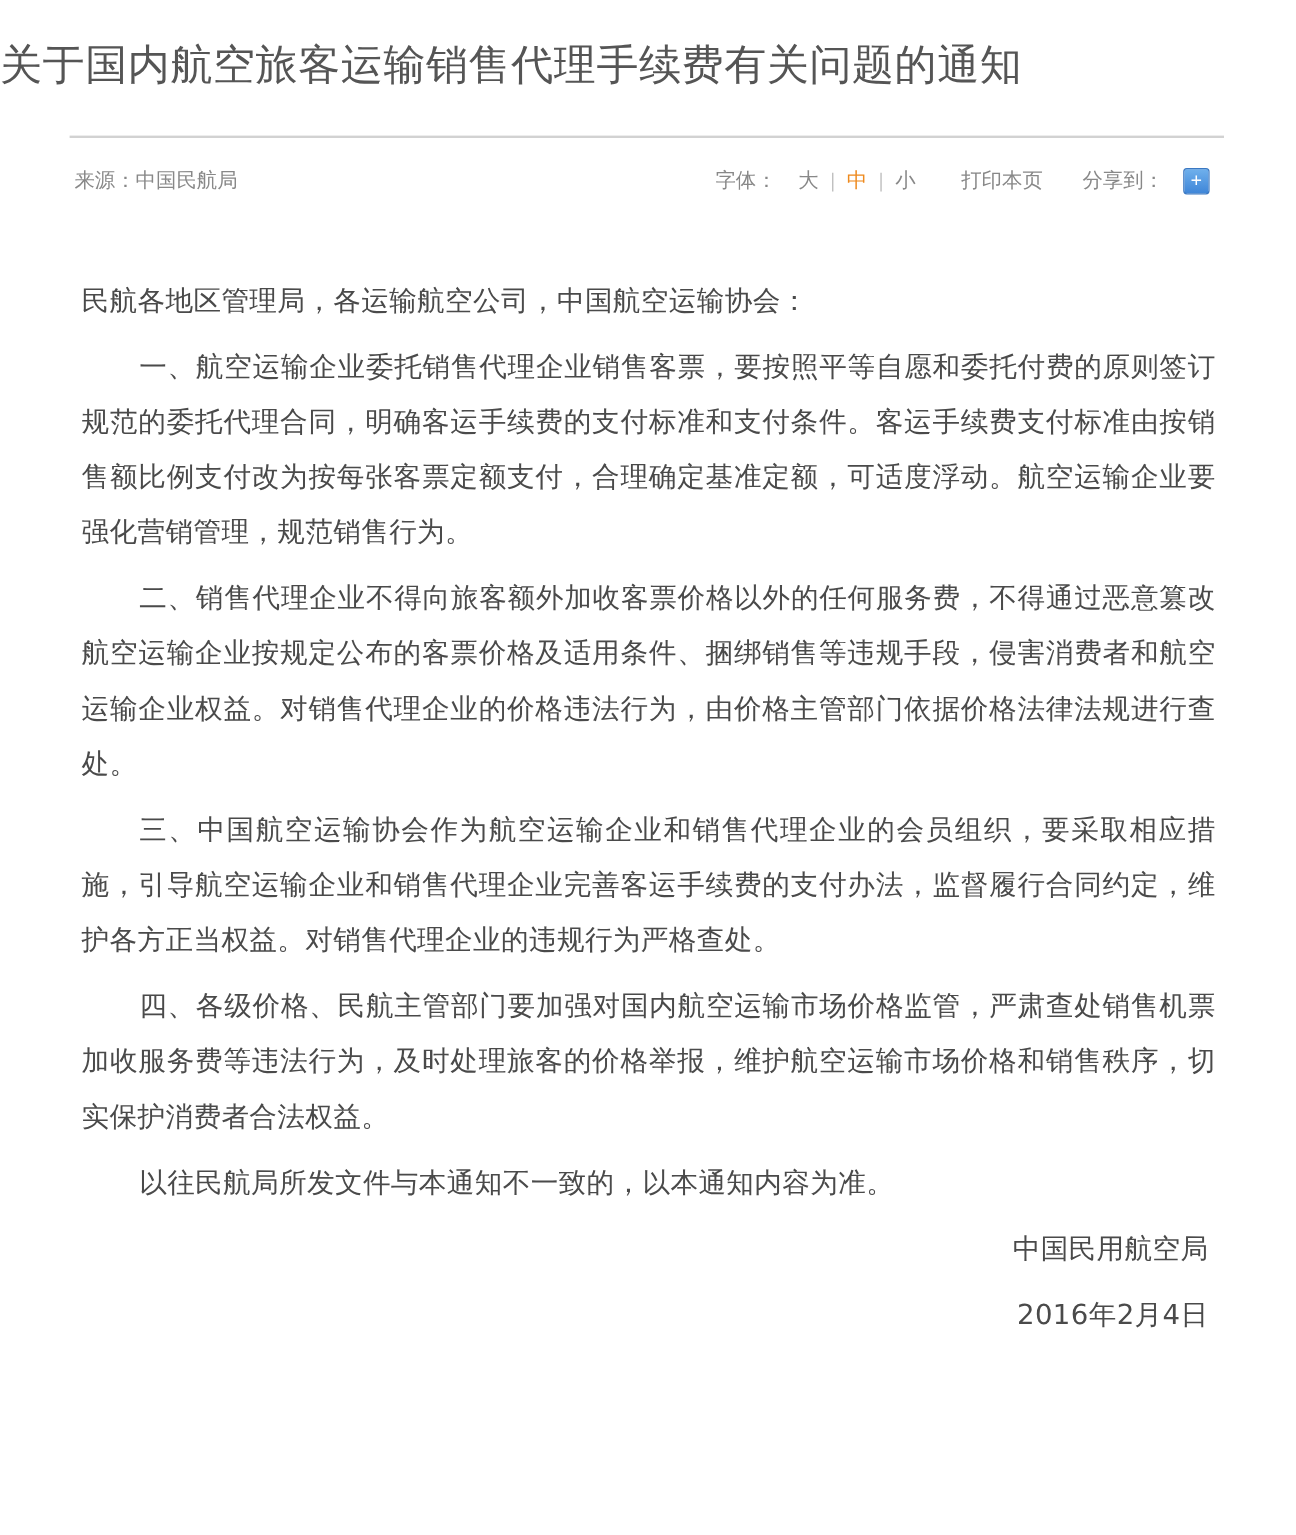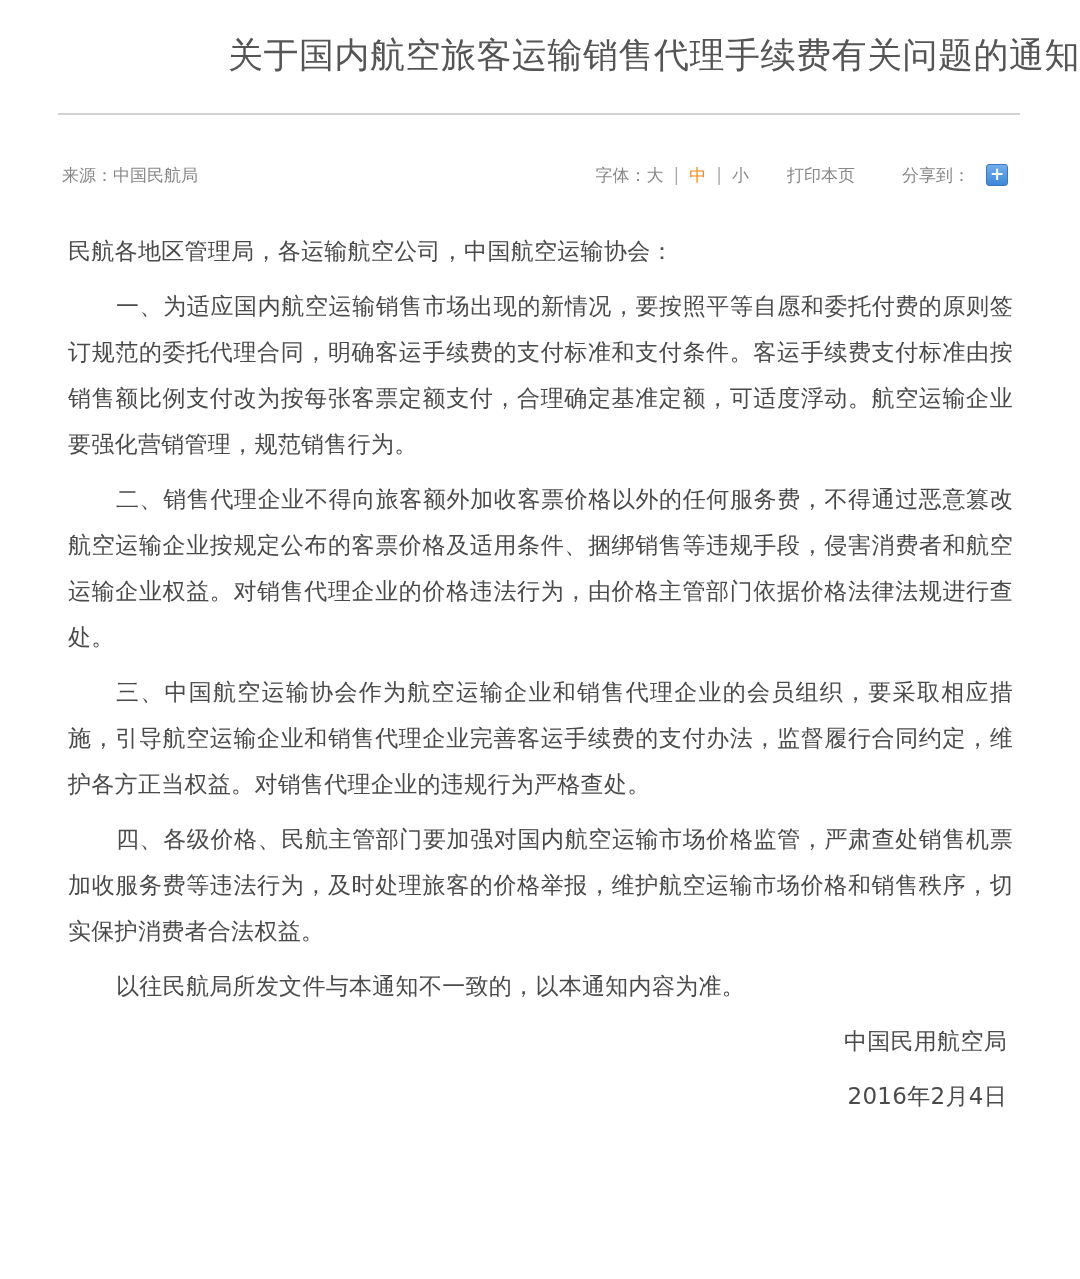--- a/index.html
+++ b/index.html
@@ -13,64 +13,65 @@
       position: relative;
       overflow: hidden;
       font-family: "DejaVu Sans", "Liberation Sans", sans-serif;
       color: #333333;
     }
     .title {
       position: absolute;
       left: 0;
       top: 30px;
       width: 1080px;
-      text-align: right;
+      text-align: left;
       font-size: 35px;
       line-height: 50px;
       color: #555555;
       letter-spacing: 0.5px;
       margin: 0;
       font-weight: normal;
     }
     .divider {
       position: absolute;
       left: 58px;
       top: 113px;
       width: 962px;
       height: 0;
       border-top: 2px solid #d2d2d2;
     }
     .meta-bar {
       position: absolute;
-      top: 160px;
+      top: 136px;
       left: 62px;
       width: 946px;
       height: 30px;
       font-size: 17px;
       line-height: 30px;
       color: #888888;
+      font-family: Liberation Serif, serif;
     }
     .source {
       position: absolute;
       left: 0;
       top: 0;
     }
     .tools {
       position: absolute;
       right: 0;
       top: 0;
       display: flex;
       align-items: center;
     }
-    .font-label { margin-right: 0; }
+    .font-label { margin-right: 18px; }
     .font-opt { cursor: pointer; }
     .font-opt.active { color: #ee8a1e; }
     .sep { color: #aaaaaa; margin: 0 10px; }
     .print { margin-left: 38px; cursor: pointer; text-align: right; }
-    .share-label { margin-left: 47px; margin-right: 16px; }
+    .share-label { margin-left: 33px; margin-right: 16px; }
     .share-btn {
       width: 22px;
       height: 22px;
       border-radius: 3px;
       background: linear-gradient(#6fb0ec, #3f86d8);
       border: 1px solid #3a78c2;
       box-sizing: border-box;
       color: #ffffff;
       font-size: 17px;
       line-height: 19px;
@@ -115,20 +116,20 @@
     <span class="print">打印本页</span>
     <span class="share-label">分享到：</span>
     <div class="share-btn">
       <span>+</span>
     </div>
   </div>
 </div>
 
 <div class="body-text">
   <p>民航各地区管理局，各运输航空公司，中国航空运输协会：</p>
-  <p class="indent">一、为适应国内航空运输销售市场出现的新情况，要按照平等自愿和委托付费的原则签订规范的委托代理合同，明确客运手续费的支付标准和支付条件。客运手续费支付标准由按销售额比例支付改为按每张客票定额支付，合理确定基准定额，可适度浮动。航空运输企业要强化营销管理，规范销售行为。</p>
+  <p class="indent">一、航空运输企业委托销售代理企业销售客票，要按照平等自愿和委托付费的原则签订规范的委托代理合同，明确客运手续费的支付标准和支付条件。客运手续费支付标准由按销售额比例支付改为按每张客票定额支付，合理确定基准定额，可适度浮动。航空运输企业要强化营销管理，规范销售行为。</p>
   <p class="indent">二、销售代理企业不得向旅客额外加收客票价格以外的任何服务费，不得通过恶意篡改航空运输企业按规定公布的客票价格及适用条件、捆绑销售等违规手段，侵害消费者和航空运输企业权益。对销售代理企业的价格违法行为，由价格主管部门依据价格法律法规进行查处。</p>
   <p class="indent">三、中国航空运输协会作为航空运输企业和销售代理企业的会员组织，要采取相应措施，引导航空运输企业和销售代理企业完善客运手续费的支付办法，监督履行合同约定，维护各方正当权益。对销售代理企业的违规行为严格查处。</p>
   <p class="indent">四、各级价格、民航主管部门要加强对国内航空运输市场价格监管，严肃查处销售机票加收服务费等违法行为，及时处理旅客的价格举报，维护航空运输市场价格和销售秩序，切实保护消费者合法权益。</p>
   <p class="indent">以往民航局所发文件与本通知不一致的，以本通知内容为准。</p>
   <p class="right">中国民用航空局</p>
   <p class="right">2016年2月4日</p>
 </div>
 
 </body></html>

